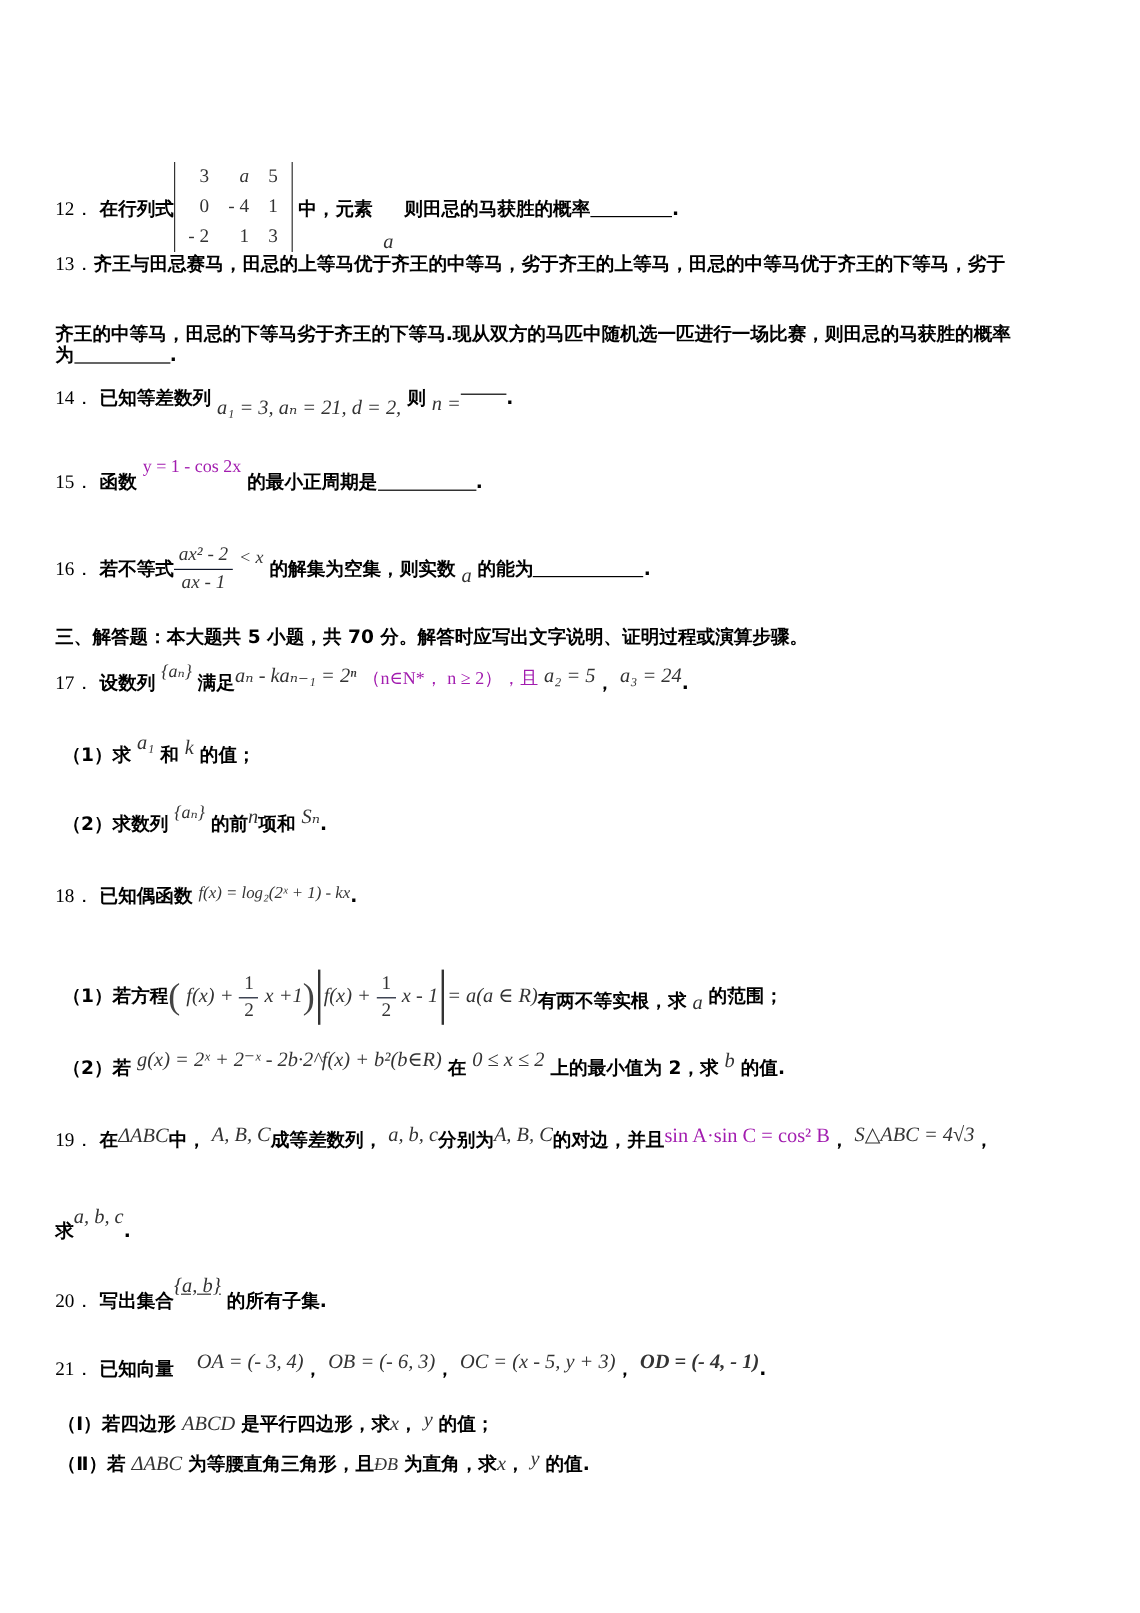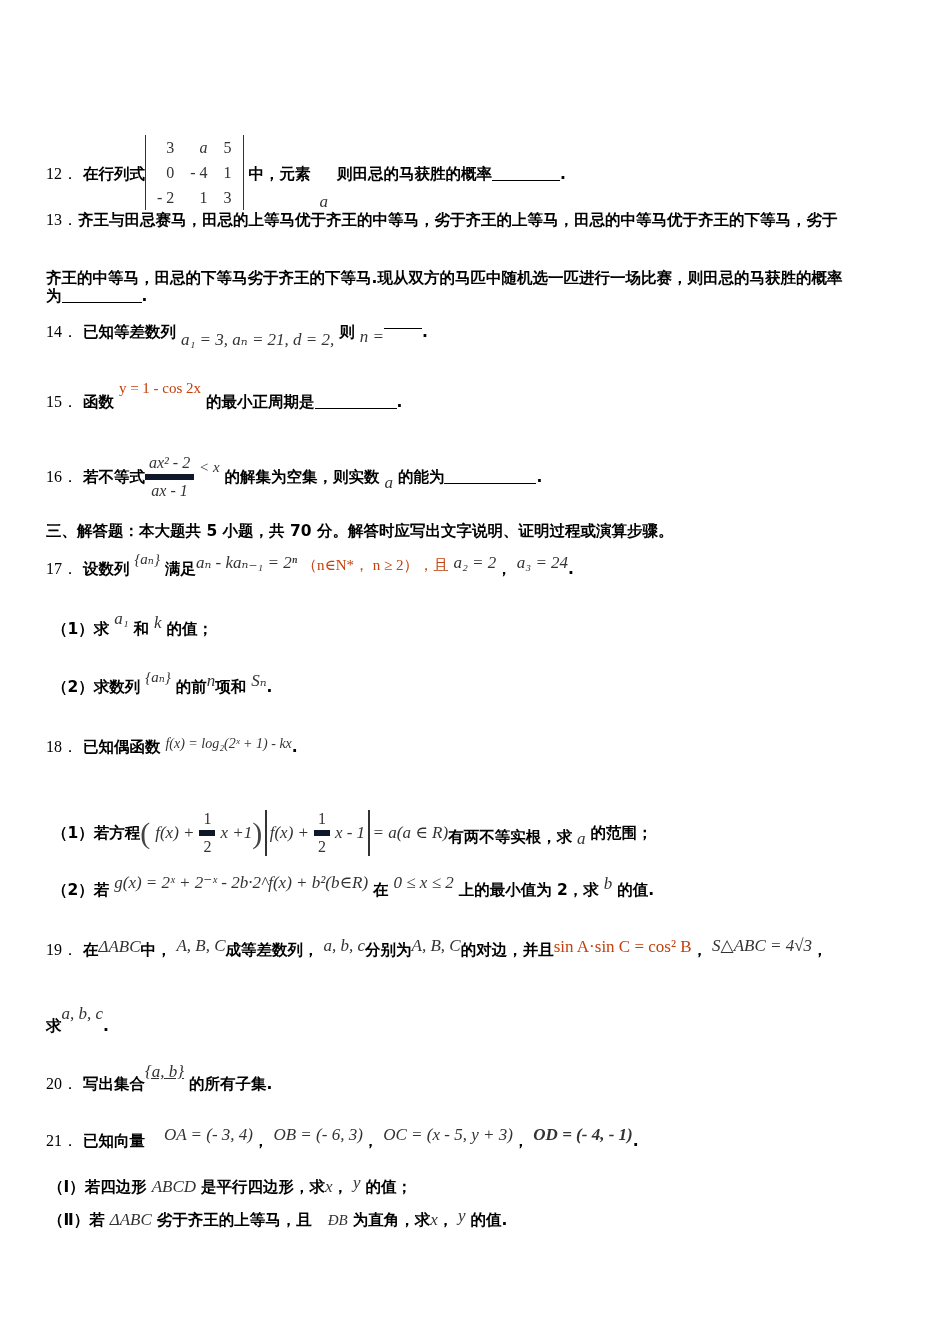--- a/index.html
+++ b/index.html
@@ -2,30 +2,30 @@
 <html><head>
 <meta charset="utf-8">
 <style>
   html, body { margin: 0; padding: 0; background: #ffffff; }
   body { width: 950px; height: 1344px; position: relative; overflow: hidden;
          font-family: "DejaVu Sans", "Liberation Sans", sans-serif; color: #000; }
   .line { position: absolute; left: 46px; white-space: nowrap; font-size: 15.5px; line-height: 20px; }
   .cn { font-weight: bold; }
   .num { font-family: "Liberation Serif", "DejaVu Serif", serif; font-weight: normal; font-size: 16px; }
   .m { font-family: "Liberation Serif", "DejaVu Serif", serif; font-style: italic; font-weight: normal; color: #333; font-size: 17px; }
-  .mr { font-family: "Liberation Serif", "DejaVu Serif", serif; font-weight: normal; color: #c2410c; font-size: 17px; }
+  .mr { font-family: "Liberation Serif", "DejaVu Serif", serif; font-weight: normal; color: #a21caf; font-size: 17px; }
   .raise { position: relative; top: -10px; }
   .lower { position: relative; top: 6px; }
   .blank { display: inline-block; border-bottom: 1.5px solid #000; height: 14px; vertical-align: -2px; }
   .det { display: inline-block; position: relative; vertical-align: middle; border-left: 1.5px solid #333; border-right: 1.5px solid #333;
          padding: 0 3px; font-family: "Liberation Serif", serif; color: #333; font-size: 16px; line-height: 25px; }
   .det table { border-collapse: collapse; }
   .det td { padding: 0 8px; text-align: right; }
   .frac { display: inline-block; vertical-align: middle; text-align: center; font-family: "Liberation Serif", serif; color: #333; font-size: 16px; }
-  .frac .n { display: block; border-bottom: 6px solid #0f172a; padding: 0 4px; line-height: 22px; }
+  .frac .n { display: block; border-bottom: 1px solid #0f172a; padding: 0 4px; line-height: 22px; }
   .frac .d { display: block; line-height: 22px; }
   .paren { font-family: "Liberation Serif", serif; font-size: 30px; color: #444; vertical-align: middle; font-weight: 100; }
   .bar { display: inline-block; width: 1.5px; height: 46px; background: #333; vertical-align: middle; margin: 0 3px; }
 </style>
 </head>
 <body>
 
 <div class="line" style="top:137px;">
   <span class="num">12．</span>
   <span class="cn">在行列式</span><span class="det" style="top:-2px;">
@@ -94,21 +94,21 @@
 <div class="line" style="top:521px;">
   <span class="cn">三、解答题：本大题共 5 小题，共 70 分。解答时应写出文字说明、证明过程或演算步骤。</span>
 </div>
 
 <div class="line" style="top:559px;">
   <span class="num">17．</span>
   <span class="cn">设数列</span>
   <span class="m raise" style="font-size:15px;">{aₙ}</span>
   <span class="cn">满足</span><span class="m raise" style="top:-6px;">aₙ - kaₙ₋₁ = 2ⁿ</span>
   <span class="mr raise" style="top:-4px; font-size:15px;">（n∈N*，  n ≥ 2），且</span>
-  <span class="m raise" style="top:-6px;">a₂ = 2</span><span class="cn">，</span>
+  <span class="m raise" style="top:-6px;">a₂ = 5</span><span class="cn">，</span>
   <span class="m raise" style="top:-6px;">a₃ = 24</span><span class="cn">.</span>
 </div>
 <div class="line" style="top:619px; left:52px;">
   <span class="cn">（1）求</span>
   <span class="m raise">a₁</span>
   <span class="cn">和</span>
   <span class="m raise" style="top:-6px;">k</span>
   <span class="cn">的值；</span>
 </div>
 <div class="line" style="top:677px; left:52px;">
@@ -170,17 +170,17 @@
 <div class="line" style="top:1177px; left:48px;">
   <span class="cn">（Ⅰ）若四边形</span>
   <span class="m">ABCD</span>
   <span class="cn">是平行四边形，求</span><span class="m">x</span><span class="cn">，</span>
   <span class="m raise" style="top:-4px;">y</span>
   <span class="cn">的值；</span>
 </div>
 <div class="line" style="top:1210px; left:48px;">
   <span class="cn">（Ⅱ）若</span>
   <span class="m">ΔABC</span>
-  <span class="cn">劣于齐王的上等马，且</span><span class="m" style="font-size:15px;margin-left:16px;">ÐB</span>
+  <span class="cn">为等腰直角三角形，且</span><span class="m" style="font-size:15px;">ÐB</span>
   <span class="cn">为直角，求</span><span class="m">x</span><span class="cn">，</span>
   <span class="m raise" style="top:-4px;">y</span>
   <span class="cn">的值.</span>
 </div>
 
 </body></html>

